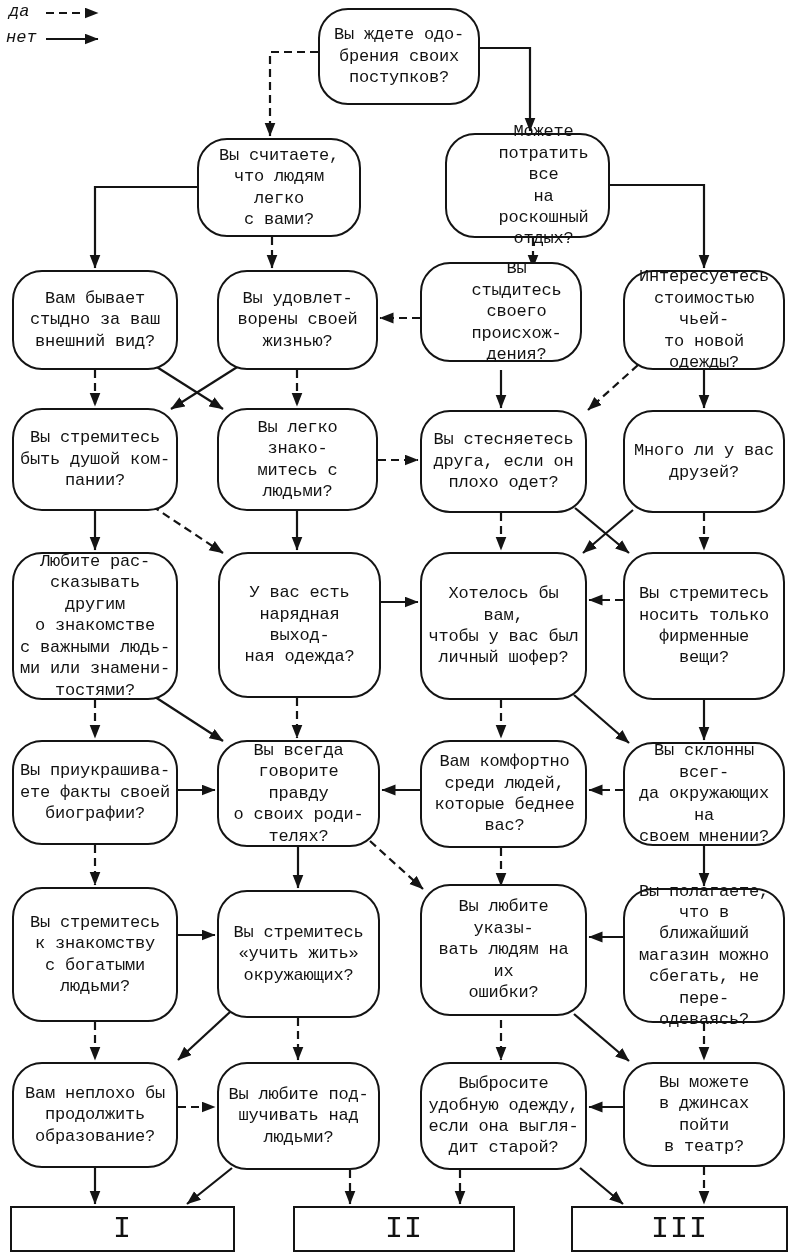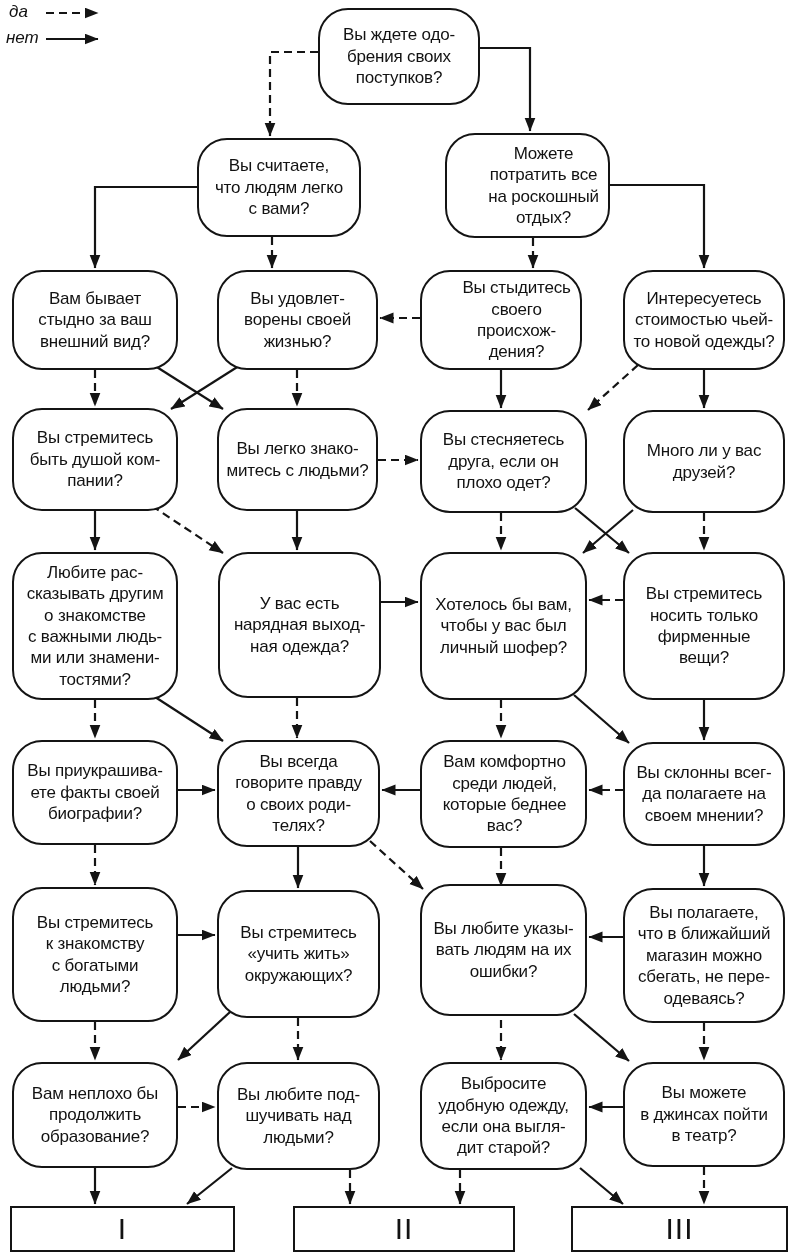--- a/index.html
+++ b/index.html
@@ -1,17 +1,17 @@
 <!DOCTYPE html>
 <html><head>
 <meta charset="utf-8">
 <style>
   html,body{margin:0;padding:0;background:#ffffff;}
   .canvas{position:relative;width:790px;height:1256px;background:#ffffff;overflow:hidden;
-          font-family:Liberation Sans, sans-serif;}
+          font-family:Liberation Mono, monospace;}
   #edges-svg{position:absolute;left:0;top:0;width:790px;height:1256px;}
   #edges-svg polyline{fill:none;stroke:#141414;stroke-width:2.2px;}
   #edges-svg polyline.yes{stroke-dasharray:8 5;}
   .node{position:absolute;box-sizing:border-box;display:flex;align-items:center;justify-content:center;
         text-align:center;color:#121212;background:#ffffff;}
   .question{border:2.5px solid #141414;border-radius:30px;font-size:17px;line-height:1.26;letter-spacing:-0.2px;padding:4px 5px;}
   .result{border:2.5px solid #141414;border-radius:0;font-size:30px;letter-spacing:1px;}
   .node span{white-space:pre-line;}
   .legend-label{position:absolute;font-style:italic;font-size:17px;color:#121212;}
 </style>
@@ -106,21 +106,21 @@
       <div class="node question" style="left: 12px; top: 270px; width: 166px; height: 100px;">
         <span>Вам бывает
 стыдно за ваш
 внешний вид?</span>
       </div>
       <div class="node question" style="left: 217px; top: 270px; width: 161px; height: 100px;">
         <span>Вы удовлет-
 ворены своей
 жизнью?</span>
       </div>
-      <div class="node question" style="left: 420px; top: 270px; width: 162px; height: 100px; padding-left: 36px;">
+      <div class="node question" style="left: 420px; top: 262px; width: 162px; height: 100px; padding-left: 36px;">
         <span>Вы стыдитесь
 своего происхож-
 дения?</span>
       </div>
       <div class="node question" style="left: 623px; top: 270px; width: 162px; height: 100px;">
         <span>Интересуетесь
 стоимостью чьей-
 то новой одежды?</span>
       </div>
       <div class="node question" style="left: 12px; top: 408px; width: 166px; height: 103px;">
@@ -177,21 +177,21 @@
 телях?</span>
       </div>
       <div class="node question" style="left: 420px; top: 740px; width: 167px; height: 108px; padding-left: 7px;">
         <span>Вам комфортно
 среди людей,
 которые беднее
 вас?</span>
       </div>
       <div class="node question" style="left: 623px; top: 742px; width: 162px; height: 104px;">
         <span>Вы склонны всег-
-да полагаете на
+да окружающих на
 своем мнении?</span>
       </div>
       <div class="node question" style="left: 12px; top: 887px; width: 166px; height: 135px;">
         <span>Вы стремитесь
 к знакомству
 с богатыми
 людьми?</span>
       </div>
       <div class="node question" style="left: 217px; top: 890px; width: 163px; height: 128px;">
         <span>Вы стремитесь

